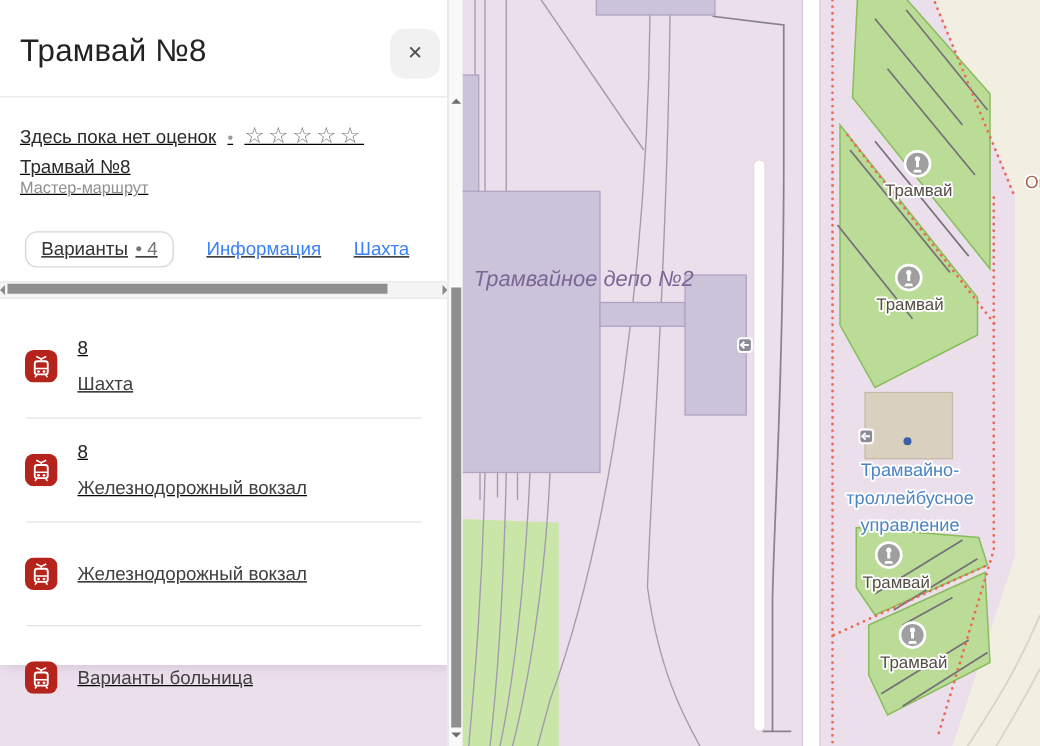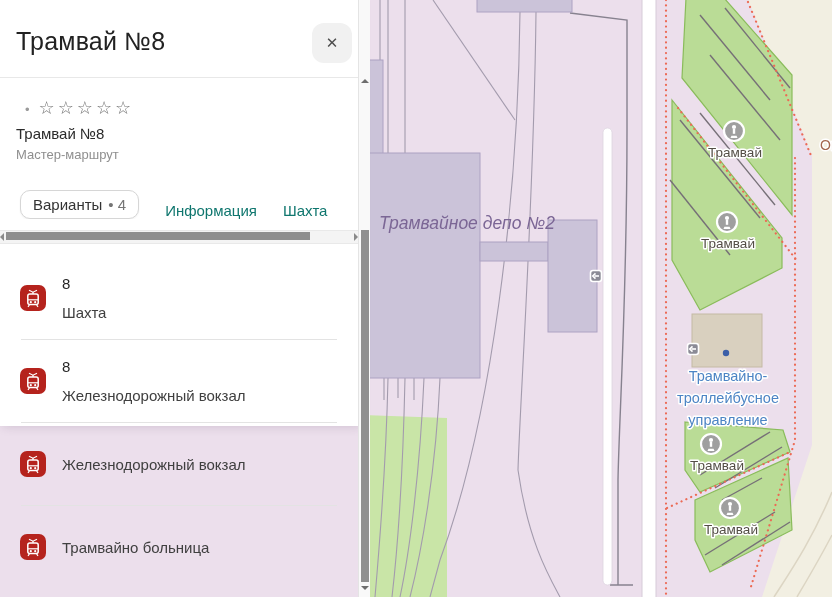--- a/index.html
+++ b/index.html
@@ -9,36 +9,36 @@
 
   
   .map-wrap{position:absolute;left:370px;top:0;width:462px;height:597px;}
   .map-wrap svg{display:block;}
   .map-label-depot{font-style:italic;font-size:17.5px;}
   .map-label-blue{font-size:14.5px;}
   .map-label-tram{font-size:13.5px;}
   .map-label-op{font-size:14px;}
 
   
-  .panel{position:absolute;left:0;top:0;width:358px;height:426px;background:#fff;
-         box-shadow:3px 0 10px rgba(60,40,70,.18);}
+  .panel{position:absolute;left:0;top:0;width:358px;height:532px;background:#fff;
+         box-shadow:3px 0 10px rgba(60,40,70,.18);text-decoration:underline;}
   .panel-header{height:77px;border-bottom:1px solid #e8e8e8;position:relative;}
   .panel-title{position:absolute;left:16px;top:27px;font-size:25px;color:#222;letter-spacing:.2px;}
   .close-btn{position:absolute;right:6px;top:23px;width:40px;height:40px;border-radius:12px;
              background:#f1f1f1;border:none;color:#4d4d4d;font-size:15px;line-height:40px;
              text-align:center;cursor:pointer;padding:0;}
   .info-block{padding:0 16px;}
   .rating-row{margin-top:22px;font-size:15px;color:#2b2b2b;display:flex;align-items:center;}
   .rating-sep{color:#9a9a9a;margin:0 9px;font-size:13px;}
   .rating-stars{color:#767676;font-size:18px;letter-spacing:3px;line-height:1;position:relative;top:-1px;}
   .panel-subtitle{margin-top:7px;font-size:15px;color:#2b2b2b;}
-  .panel-subtitle2{margin-top:5px;font-size:13px;color:#8f8f8f;}
-  .tabs-row{margin-top:27px;padding-left:20px;display:flex;align-items:flex-end;gap:26px;
+  .panel-subtitle2{font-size:13px;color:#8f8f8f;}
+  .tabs-row{margin-top:27px;padding-left:20px;display:flex;align-items:center;gap:26px;
             white-space:nowrap;overflow:hidden;height:30px;}
-  .tab{font-size:15px;color:#0f766e;cursor:pointer;flex:0 0 auto;}
+  .tab{font-size:15px;color:#3b82f6;cursor:pointer;flex:0 0 auto;}
   .tab.active{background:#fff;border:1px solid #d6d6d6;border-radius:10px;padding:5px 12px;
               color:#333;box-shadow:0 1px 2px rgba(0,0,0,.05);}
   .tab-count{color:#757575;margin-left:6px;}
   
   .hscrollbar{margin-top:11px;height:12px;background:#f4f4f4;position:relative;
               border-top:1px solid #e9e9e9;border-bottom:1px solid #e9e9e9;}
   .hthumb{position:absolute;left:6px;top:1px;width:304px;height:8px;background:#8f8f8f;}
   .harrow{position:absolute;top:2px;width:0;height:0;border:4px solid transparent;cursor:pointer;}
   .harrow.left{left:0;border-right-color:#8a8a8a;border-left:none;}
   .harrow.right{right:0;border-left-color:#8a8a8a;border-right:none;}
@@ -174,20 +174,21 @@
   <div class="panel">
     <div class="panel-header">
       <div class="panel-title">Трамвай №8</div>
       <button class="close-btn">
         <span>✕</span>
       </button>
     </div>
 
     <div class="info-block">
       <div class="rating-row">
+        <span>Здесь пока нет оценок</span>
         <span class="rating-sep">•</span>
         <span class="rating-stars">☆☆☆☆☆</span>
       </div>
       <div class="panel-subtitle">Трамвай №8</div>
       <div class="panel-subtitle2">Мастер-маршрут</div>
     </div>
 
     <div class="tabs-row" id="tabs-row">
         <div class="tab active"><span>Варианты</span><span class="tab-count">• 4</span></div>
         <div class="tab"><span>Информация</span></div>
@@ -270,21 +271,21 @@
         <path d="M 9,5.2 L 13,7.2 L 17,5.2" fill="none" stroke="#ffffff" stroke-width="1.2"></path>
         <line x1="13" y1="7" x2="13" y2="9" stroke="#ffffff" stroke-width="1.2"></line>
         <rect x="7.8" y="9" width="10.4" height="10.5" rx="2" fill="none" stroke="#ffffff" stroke-width="1.5"></rect>
         <line x1="8" y1="14.8" x2="18" y2="14.8" stroke="#ffffff" stroke-width="1.2"></line>
         <circle cx="10.8" cy="17.2" r="1.1" fill="#ffffff"></circle>
         <circle cx="15.2" cy="17.2" r="1.1" fill="#ffffff"></circle>
         <line x1="9.4" y1="19.8" x2="8" y2="21.8" stroke="#ffffff" stroke-width="1.2"></line>
         <line x1="16.6" y1="19.8" x2="18" y2="21.8" stroke="#ffffff" stroke-width="1.2"></line>
       </svg>
       <div class="variant-texts">
-        <div class="variant-dest">Трамвайно больница</div>
+        <div class="variant-dest">Варианты больница</div>
       </div>
     </div>
 
   </div>
 </div>
   </div>
 
   <div class="vscrollbar">
     <div class="varrow up"></div>
     <div class="vthumb"></div>

